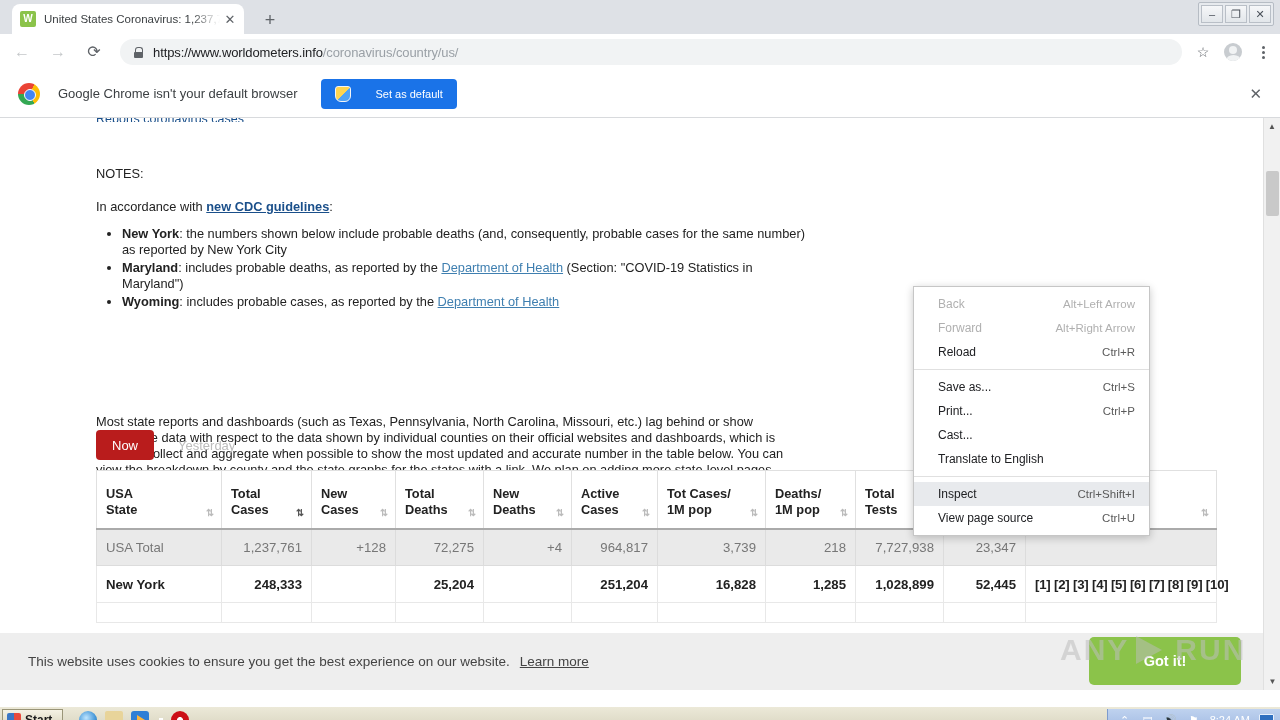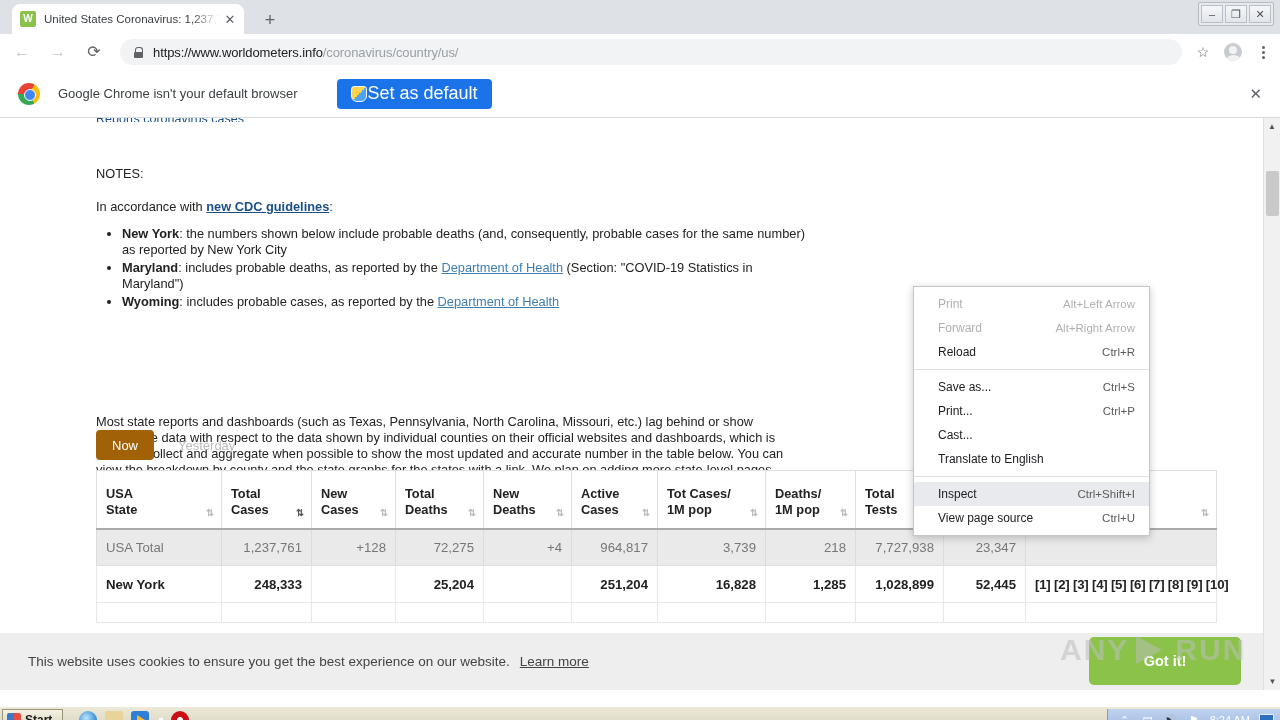--- a/index.html
+++ b/index.html
@@ -131,24 +131,24 @@
     background: conic-gradient(from -90deg, #ea4335 0deg 120deg, #fbbc05 120deg 240deg, #34a853 240deg 360deg);
     position: relative; flex: 0 0 22px; margin-left: 4px;
   }
   .chrome-logo::after {
     content: ""; position: absolute; left: 6px; top: 6px;
     width: 10px; height: 10px; border-radius: 50%;
     background: #4285f4; border: 1.5px solid #fff;
   }
   .infobar-text { margin-left: 18px; font-size: 13px; color: #3c4043; }
   .setdefault {
-    margin-left: 40px; height: 30px; padding: 0 14px;
+    margin-left: 24px; height: 30px; padding: 0 14px;
     background: #1a73e8; color: #fff; border-radius: 4px;
-    display: flex; align-items: center; gap: 0;
-    font-size: 18px;
+    display: flex; align-items: center; gap: 24px;
+    font-size: 11px;
   }
   .shield-ic {
     width: 16px; height: 16px; border-radius: 3px 3px 6px 6px;
     background: linear-gradient(135deg,#ffd54f 50%, #4fa3f7 50%);
     border: 1.5px solid #f5f5f5;
   }
   .infobar-close {
     position: absolute; right: 18px; top: 16px;
     color: #5f6368; font-size: 15px; line-height: 1;
   }
@@ -175,21 +175,21 @@
   ul.notes-list li { font-size: 12.8px; color: #222; line-height: 16px; margin-bottom: 2px; }
   .para {
     position: absolute; left: 96px; top: 296px; width: 706px;
     font-size: 12.8px; color: #222; line-height: 16px;
   }
 
   
   .ctrlrow { position: absolute; left: 96px; top: 312px; width: 1120px; height: 30px; }
   .btn-now {
     position: absolute; left: 0; top: 0; height: 30px; padding: 0 16px;
-    background: #a16207; color: #fff; border-radius: 4px;
+    background: #b91c1c; color: #fff; border-radius: 4px;
     display: flex; align-items: center; font-size: 13px;
   }
   .btn-yesterday {
     position: absolute; left: 68px; top: 0; height: 30px; padding: 0 14px;
     color: #bcbcbc; display: flex; align-items: center; font-size: 13px; text-align: center;
   }
   .searchbox { position: absolute; left: 456px; top: 0; display: flex; align-items: center; }
   .searchlabel { font-size: 13.5px; color: #333; margin-right: 8px; }
   .searchinput {
     width: 190px; height: 28px; border: 1px solid #ccc; border-radius: 4px;
@@ -543,21 +543,21 @@
   </div>
 
   <div class="watermark">
     <span>ANY</span>
     <span class="wm-play"></span>
     <span>RUN</span>
   </div>
 
   <div class="ctxmenu">
     <div class="ctxitem disabled">
-      <span>Print</span>
+      <span>Back</span>
       <span class="accel">Alt+Left Arrow</span>
     </div>
     <div class="ctxitem disabled">
       <span>Forward</span>
       <span class="accel">Alt+Right Arrow</span>
     </div>
     <div class="ctxitem">
       <span>Reload</span>
       <span class="accel">Ctrl+R</span>
     </div>

